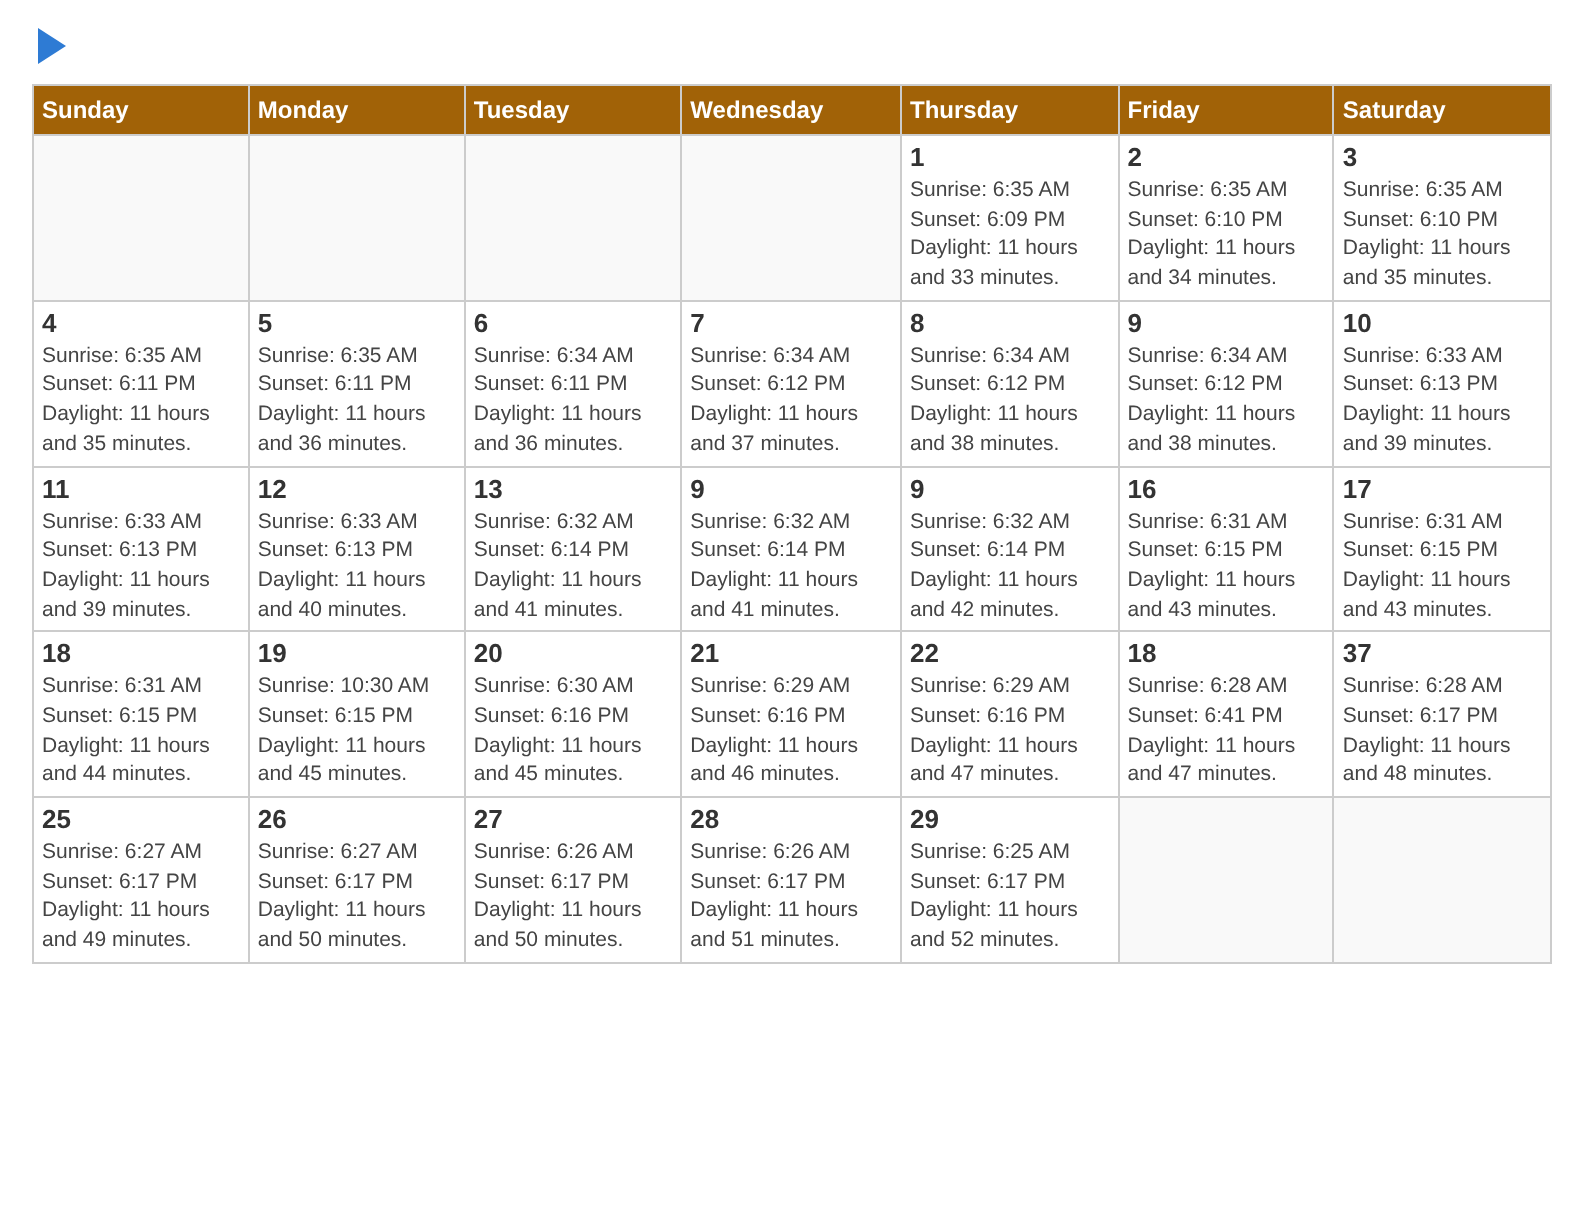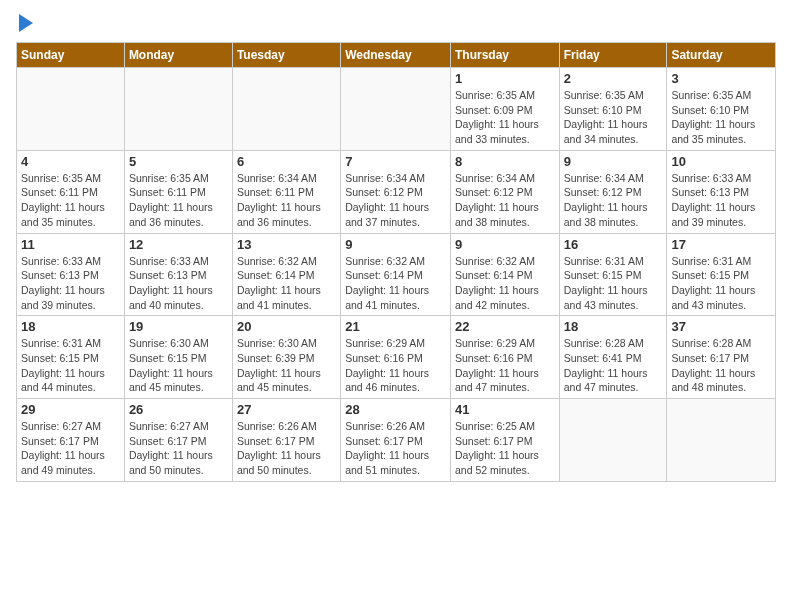--- a/index.html
+++ b/index.html
@@ -239,28 +239,28 @@
       </tr>
       <tr>
         <td>
           <span class="day-num">18</span>
           <div class="day-info">Sunrise: 6:31 AM
 Sunset: 6:15 PM
 Daylight: 11 hours and 44 minutes.</div>
         </td>
         <td>
           <span class="day-num">19</span>
-          <div class="day-info">Sunrise: 6:30 AM
+          <div class="day-info">Sunrise: 10:30 AM
 Sunset: 6:15 PM
 Daylight: 11 hours and 45 minutes.</div>
         </td>
         <td>
           <span class="day-num">20</span>
           <div class="day-info">Sunrise: 6:30 AM
-Sunset: 6:39 PM
+Sunset: 6:16 PM
 Daylight: 11 hours and 45 minutes.</div>
         </td>
         <td>
           <span class="day-num">21</span>
           <div class="day-info">Sunrise: 6:29 AM
 Sunset: 6:16 PM
 Daylight: 11 hours and 46 minutes.</div>
         </td>
         <td>
           <span class="day-num">22</span>
@@ -276,21 +276,21 @@
         </td>
         <td>
           <span class="day-num">37</span>
           <div class="day-info">Sunrise: 6:28 AM
 Sunset: 6:17 PM
 Daylight: 11 hours and 48 minutes.</div>
         </td>
       </tr>
       <tr>
         <td>
-          <span class="day-num">29</span>
+          <span class="day-num">25</span>
           <div class="day-info">Sunrise: 6:27 AM
 Sunset: 6:17 PM
 Daylight: 11 hours and 49 minutes.</div>
         </td>
         <td>
           <span class="day-num">26</span>
           <div class="day-info">Sunrise: 6:27 AM
 Sunset: 6:17 PM
 Daylight: 11 hours and 50 minutes.</div>
         </td>
@@ -300,21 +300,21 @@
 Sunset: 6:17 PM
 Daylight: 11 hours and 50 minutes.</div>
         </td>
         <td>
           <span class="day-num">28</span>
           <div class="day-info">Sunrise: 6:26 AM
 Sunset: 6:17 PM
 Daylight: 11 hours and 51 minutes.</div>
         </td>
         <td>
-          <span class="day-num">41</span>
+          <span class="day-num">29</span>
           <div class="day-info">Sunrise: 6:25 AM
 Sunset: 6:17 PM
 Daylight: 11 hours and 52 minutes.</div>
         </td>
         <td class="empty"></td>
         <td class="empty"></td>
       </tr>
     </tbody>
 </table>
 

